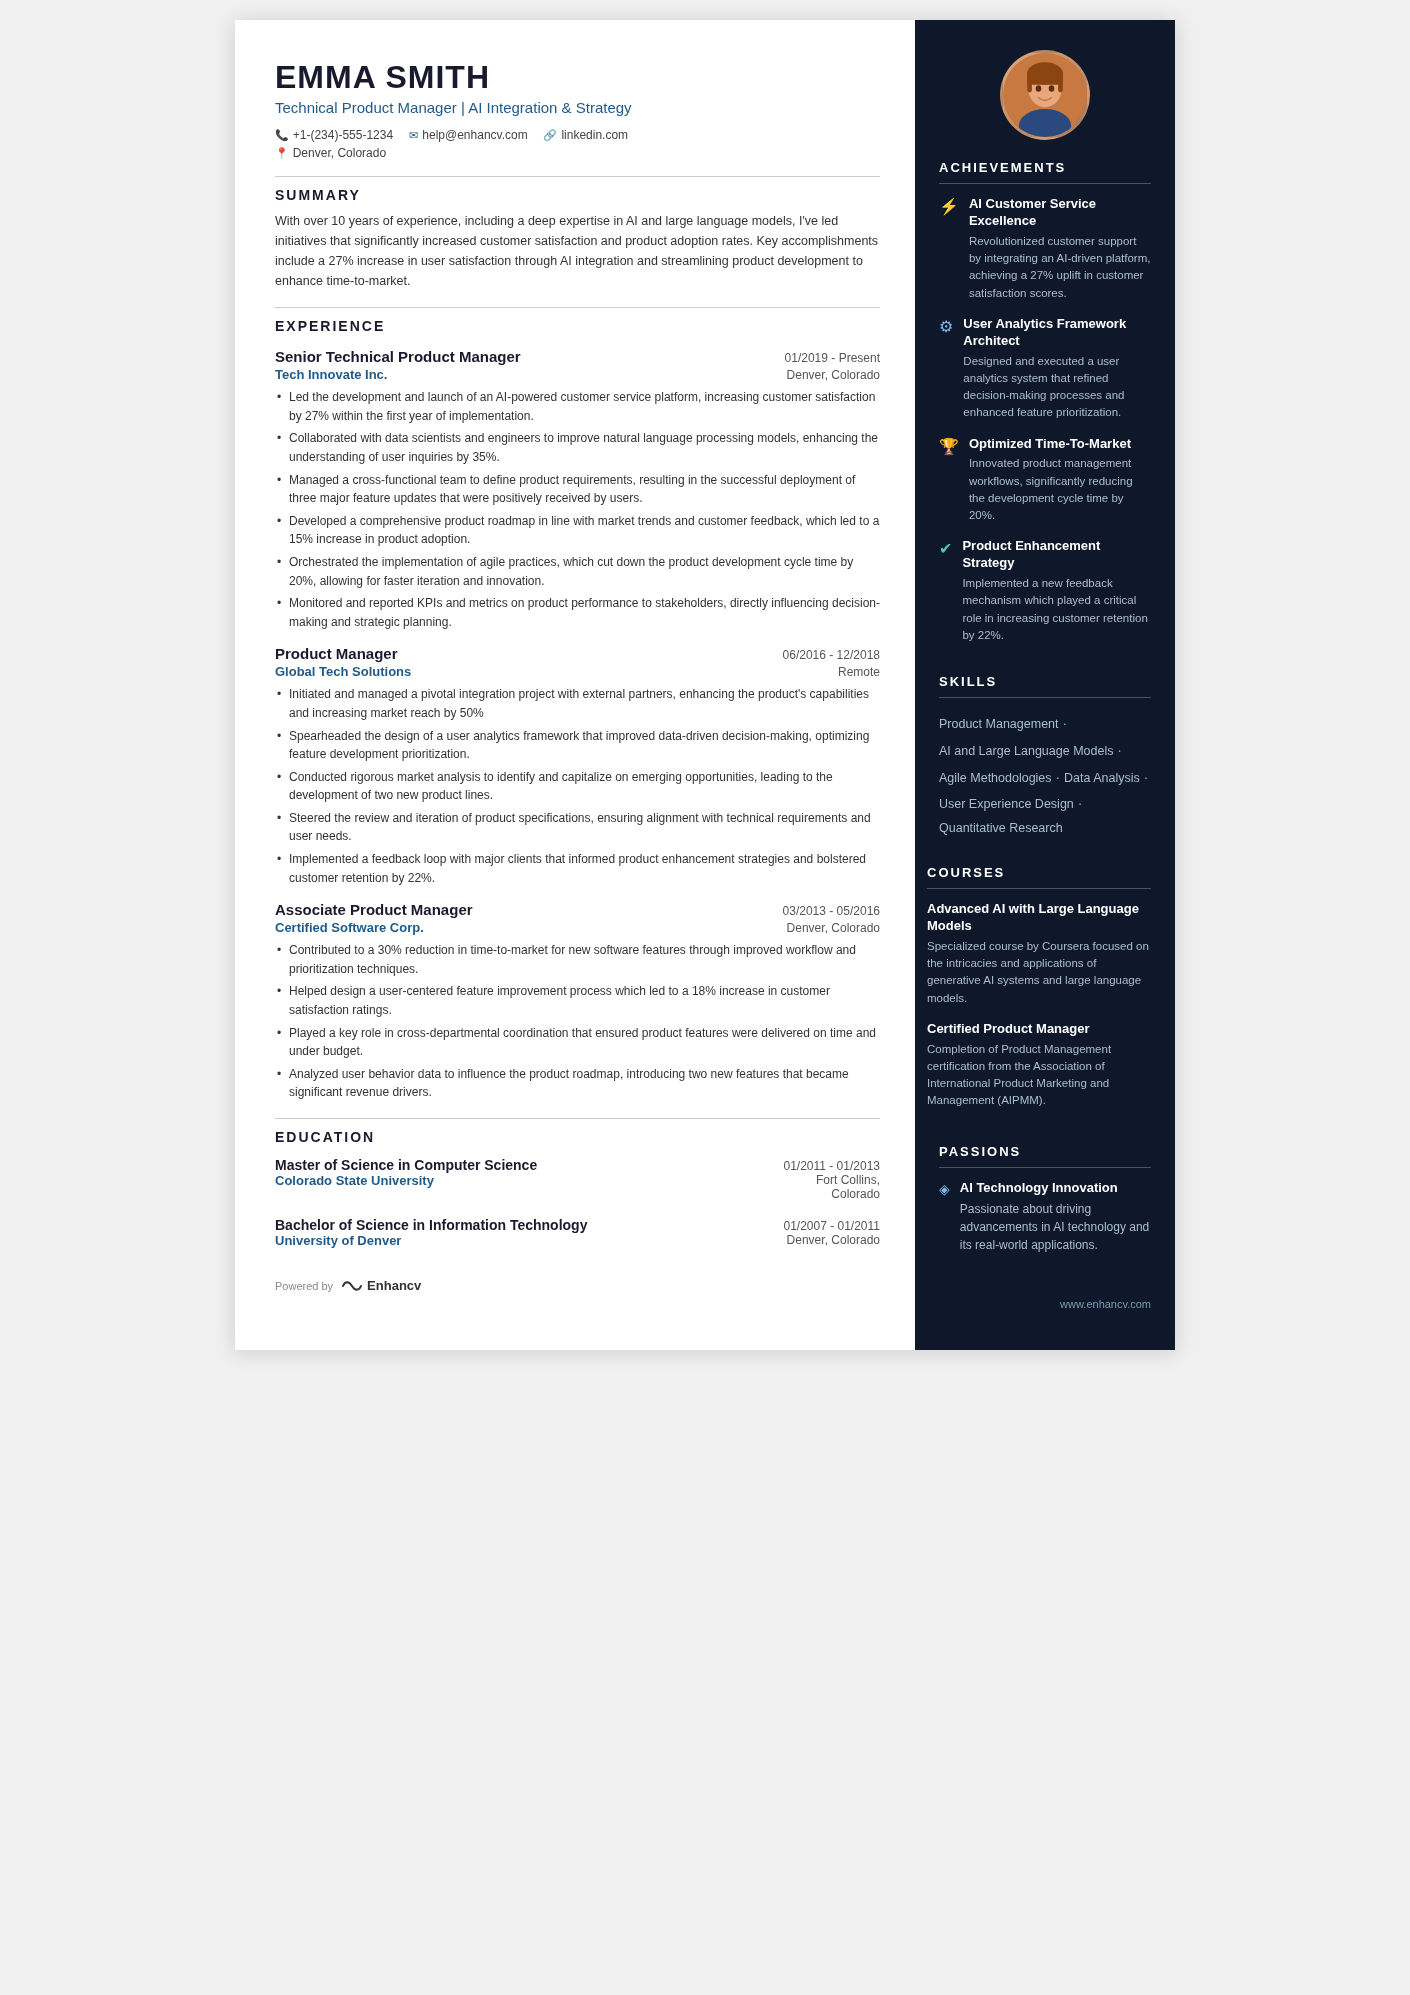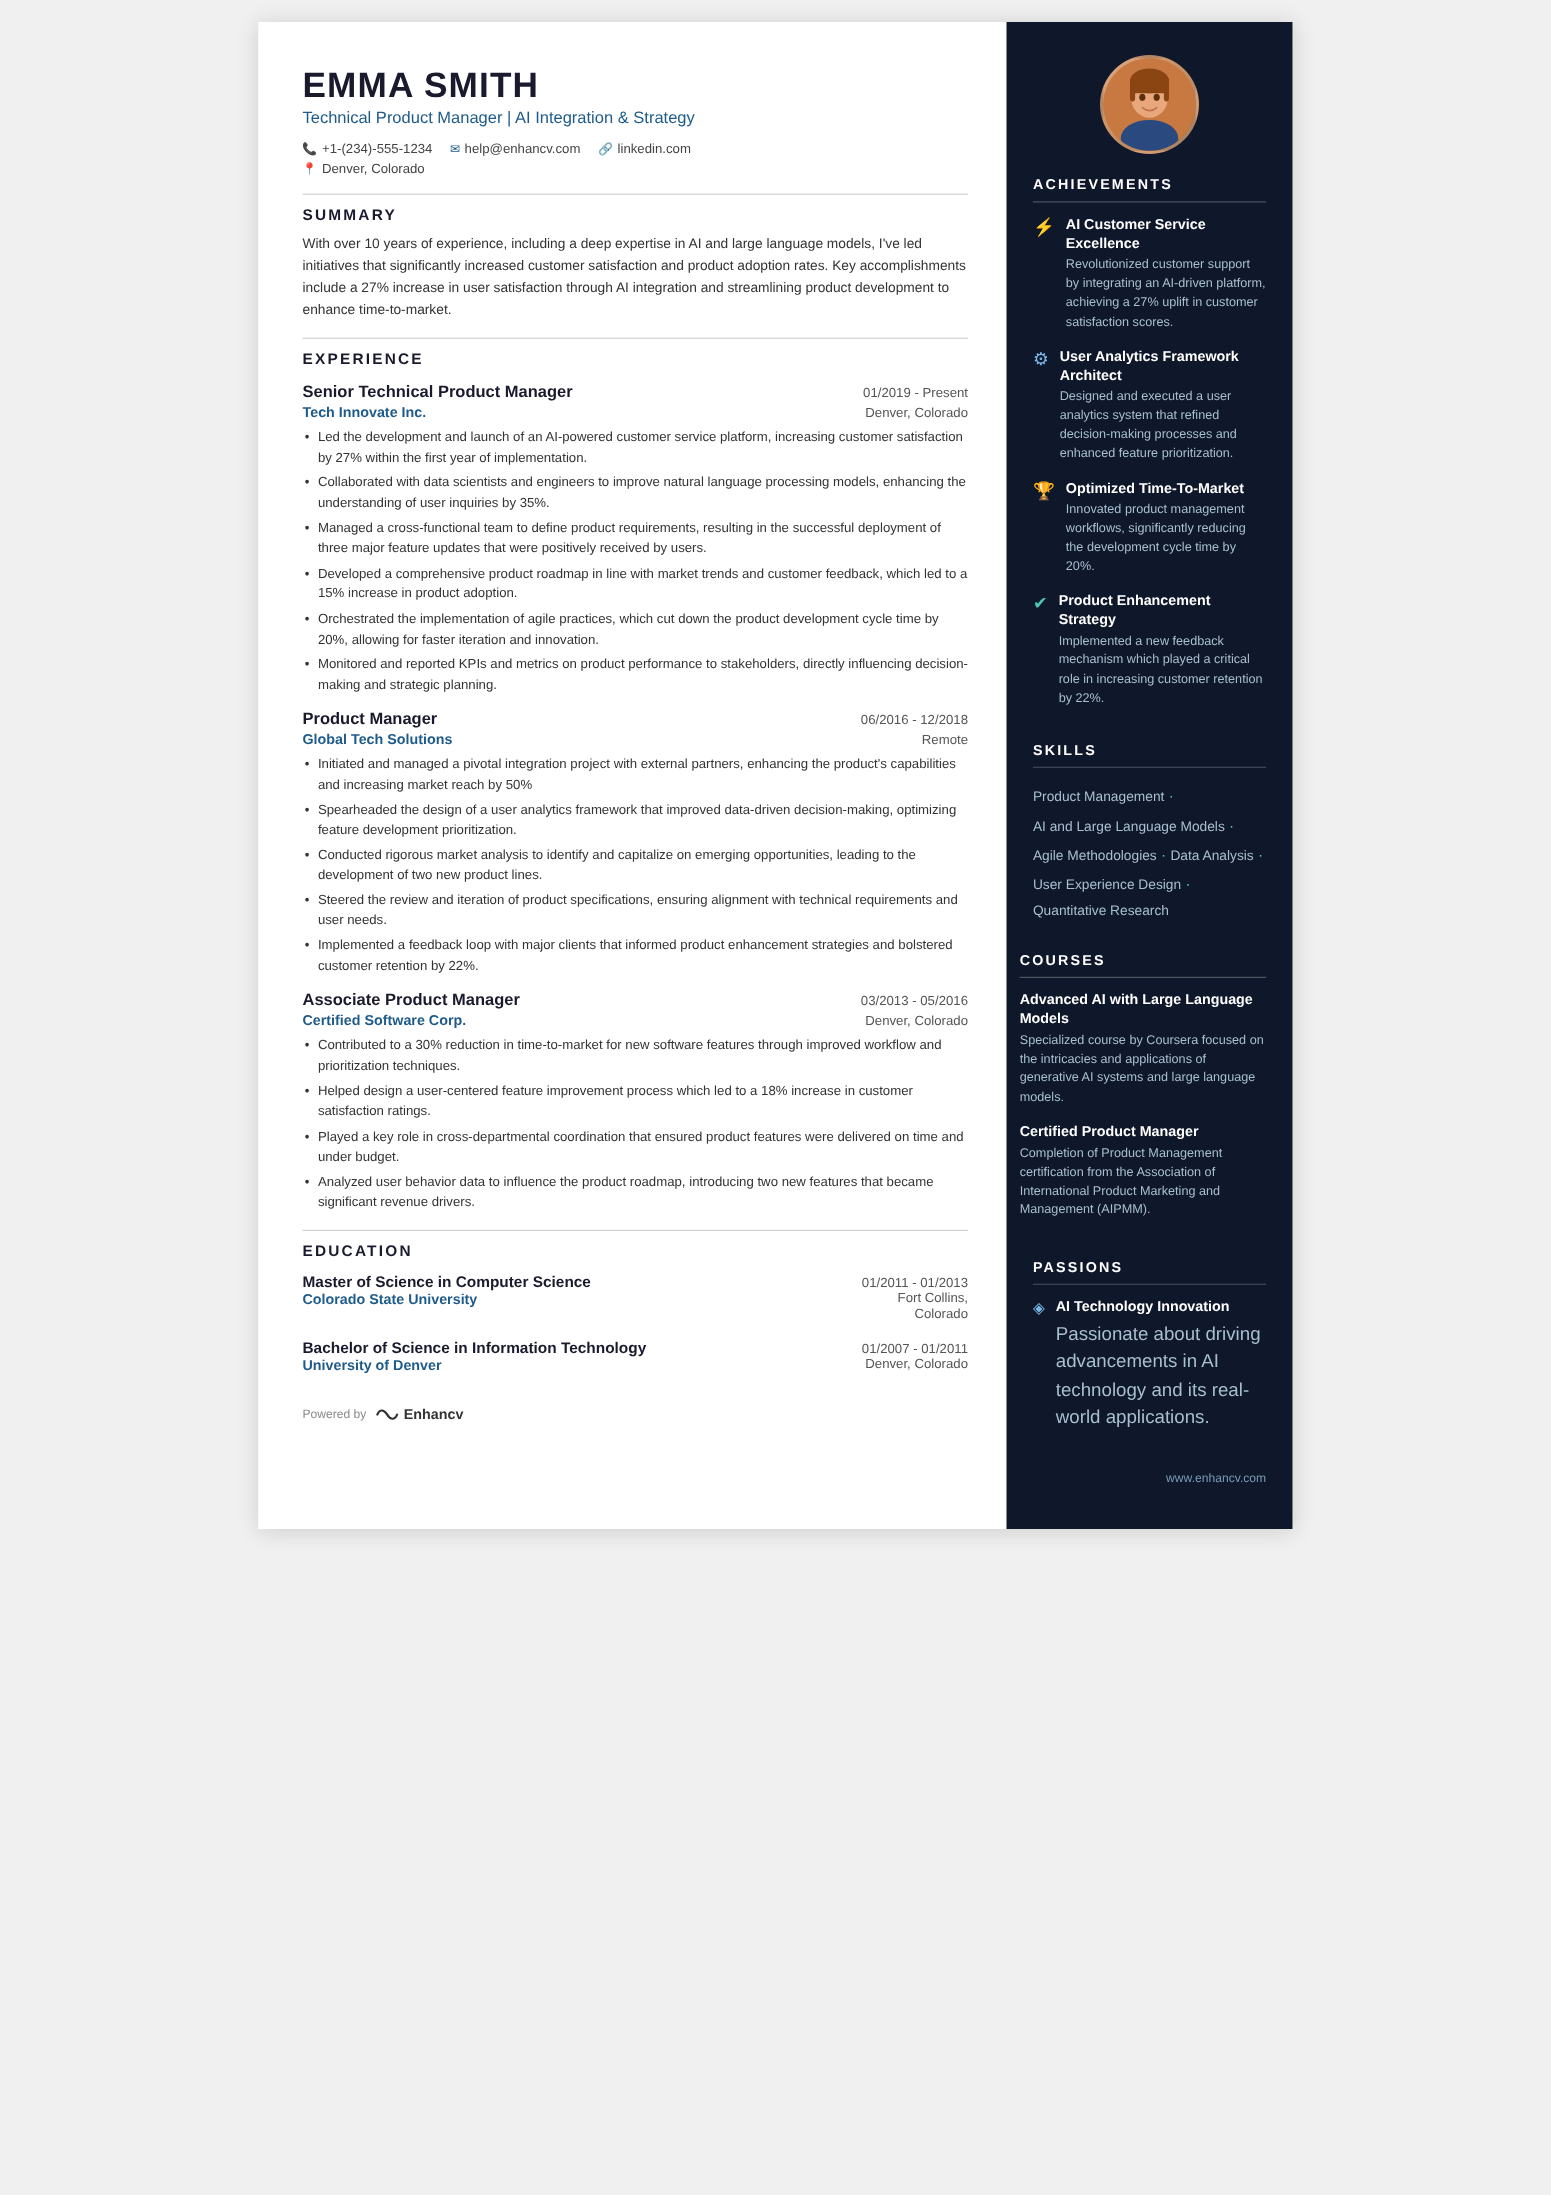--- a/index.html
+++ b/index.html
@@ -275,21 +275,21 @@
       margin-top: 1px;
     }
     .passion-title {
       font-size: 13px;
       font-weight: 700;
       color: white;
       line-height: 1.3;
       margin-bottom: 3px;
     }
     .passion-desc {
-      font-size: 17px;
+      font-size: 12px;
       color: #a8bfd0;
       line-height: 1.5;
     }
     .footer-right {
       margin-top: auto;
       padding: 10px 24px 0 24px;
       font-size: 11px;
       color: #7a9bb5;
       text-align: right;
     }

